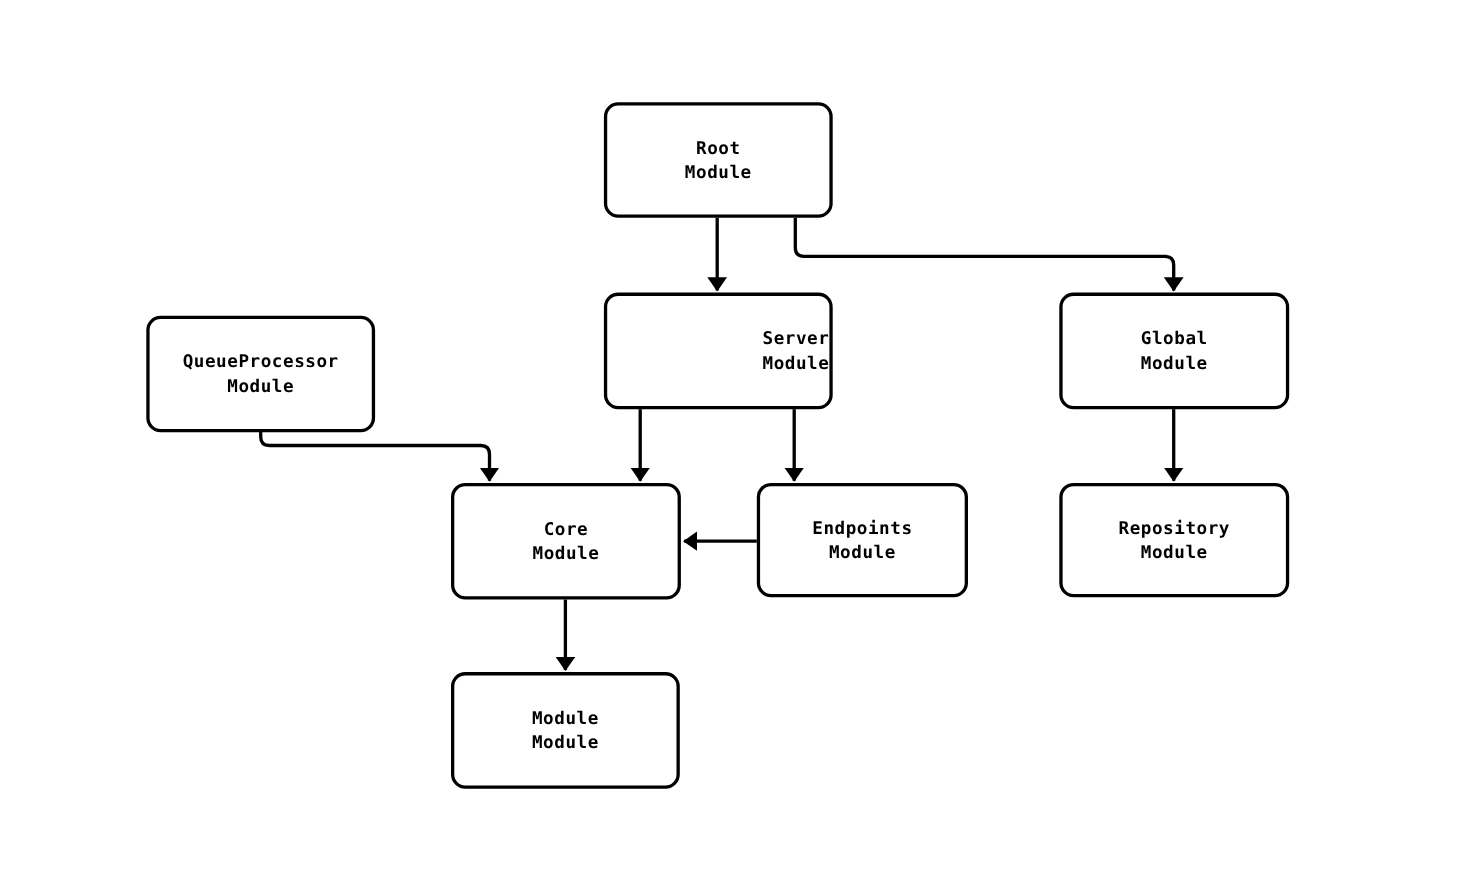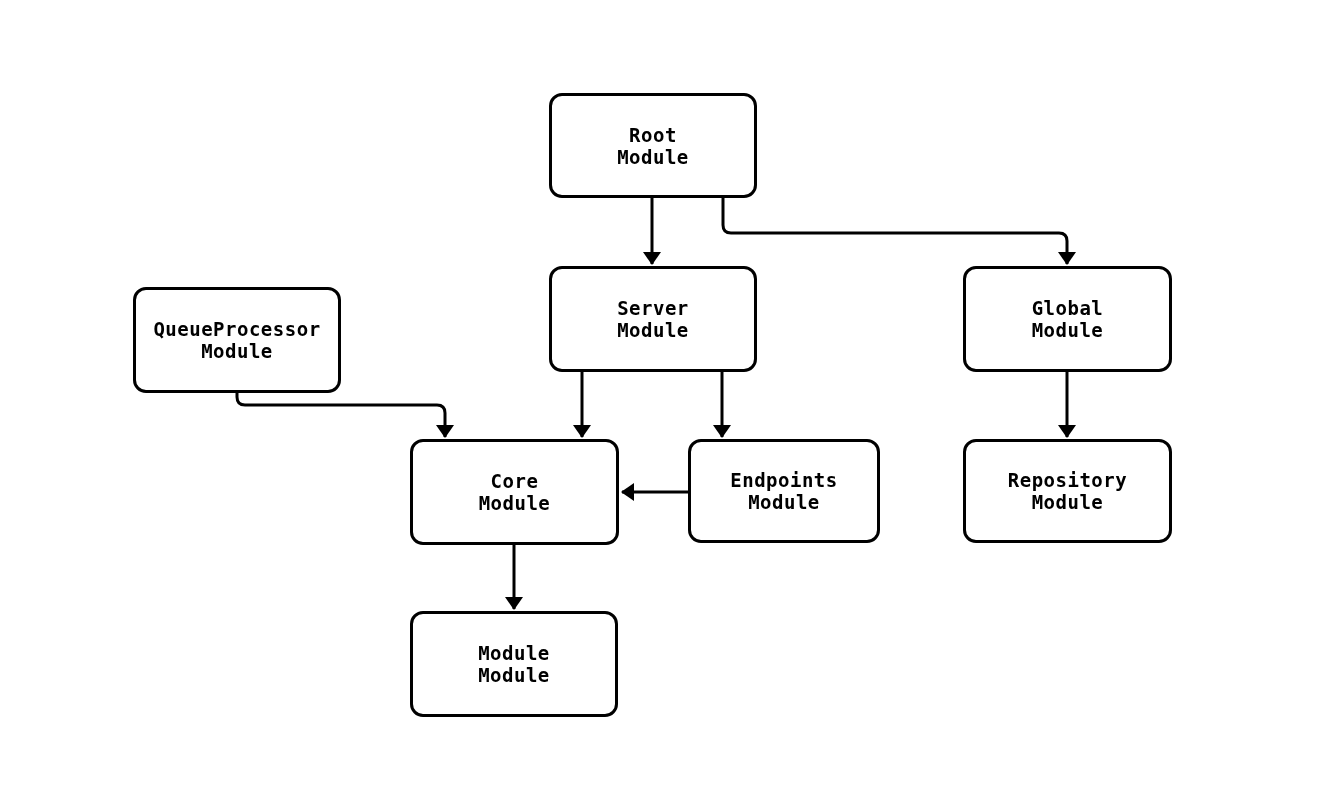--- a/index.html
+++ b/index.html
@@ -39,21 +39,21 @@
     box-sizing: border-box;
     background: #ffffff;
     border: 3px solid #000000;
     border-radius: 13px;
     display: flex;
     flex-direction: column;
     align-items: center;
     justify-content: center;
     font-family: "DejaVu Sans Mono", "Liberation Mono", monospace;
     font-weight: bold;
-    font-size: 19px;
+    font-size: 16px;
     line-height: 22px;
     color: #000000;
     text-align: center;
     letter-spacing: 0.5px;
   }
   .node-line {
     white-space: pre;
   }
 </style>
 </head>
@@ -77,21 +77,21 @@
     </svg>
   <div id="nodes">
       <div class="node" style="left: 549px; top: 93px; width: 208px; height: 105px;">
         <div class="node-line">Root</div>
         <div class="node-line">Module</div>
       </div>
       <div class="node" style="left: 133px; top: 266px; width: 208px; height: 106px; margin-top: 21px;">
         <div class="node-line">QueueProcessor</div>
         <div class="node-line">Module</div>
       </div>
-      <div class="node" style="left: 549px; top: 266px; width: 208px; height: 106px;">
+      <div class="node" style="left: 549px; top: 266px; width: 208px; height: 106px; align-items: flex-end;">
         <div class="node-line">Server</div>
         <div class="node-line">Module</div>
       </div>
       <div class="node" style="left: 963px; top: 266px; width: 209px; height: 106px;">
         <div class="node-line">Global</div>
         <div class="node-line">Module</div>
       </div>
       <div class="node" style="left: 410px; top: 439px; width: 209px; height: 106px;">
         <div class="node-line">Core</div>
         <div class="node-line">Module</div>

